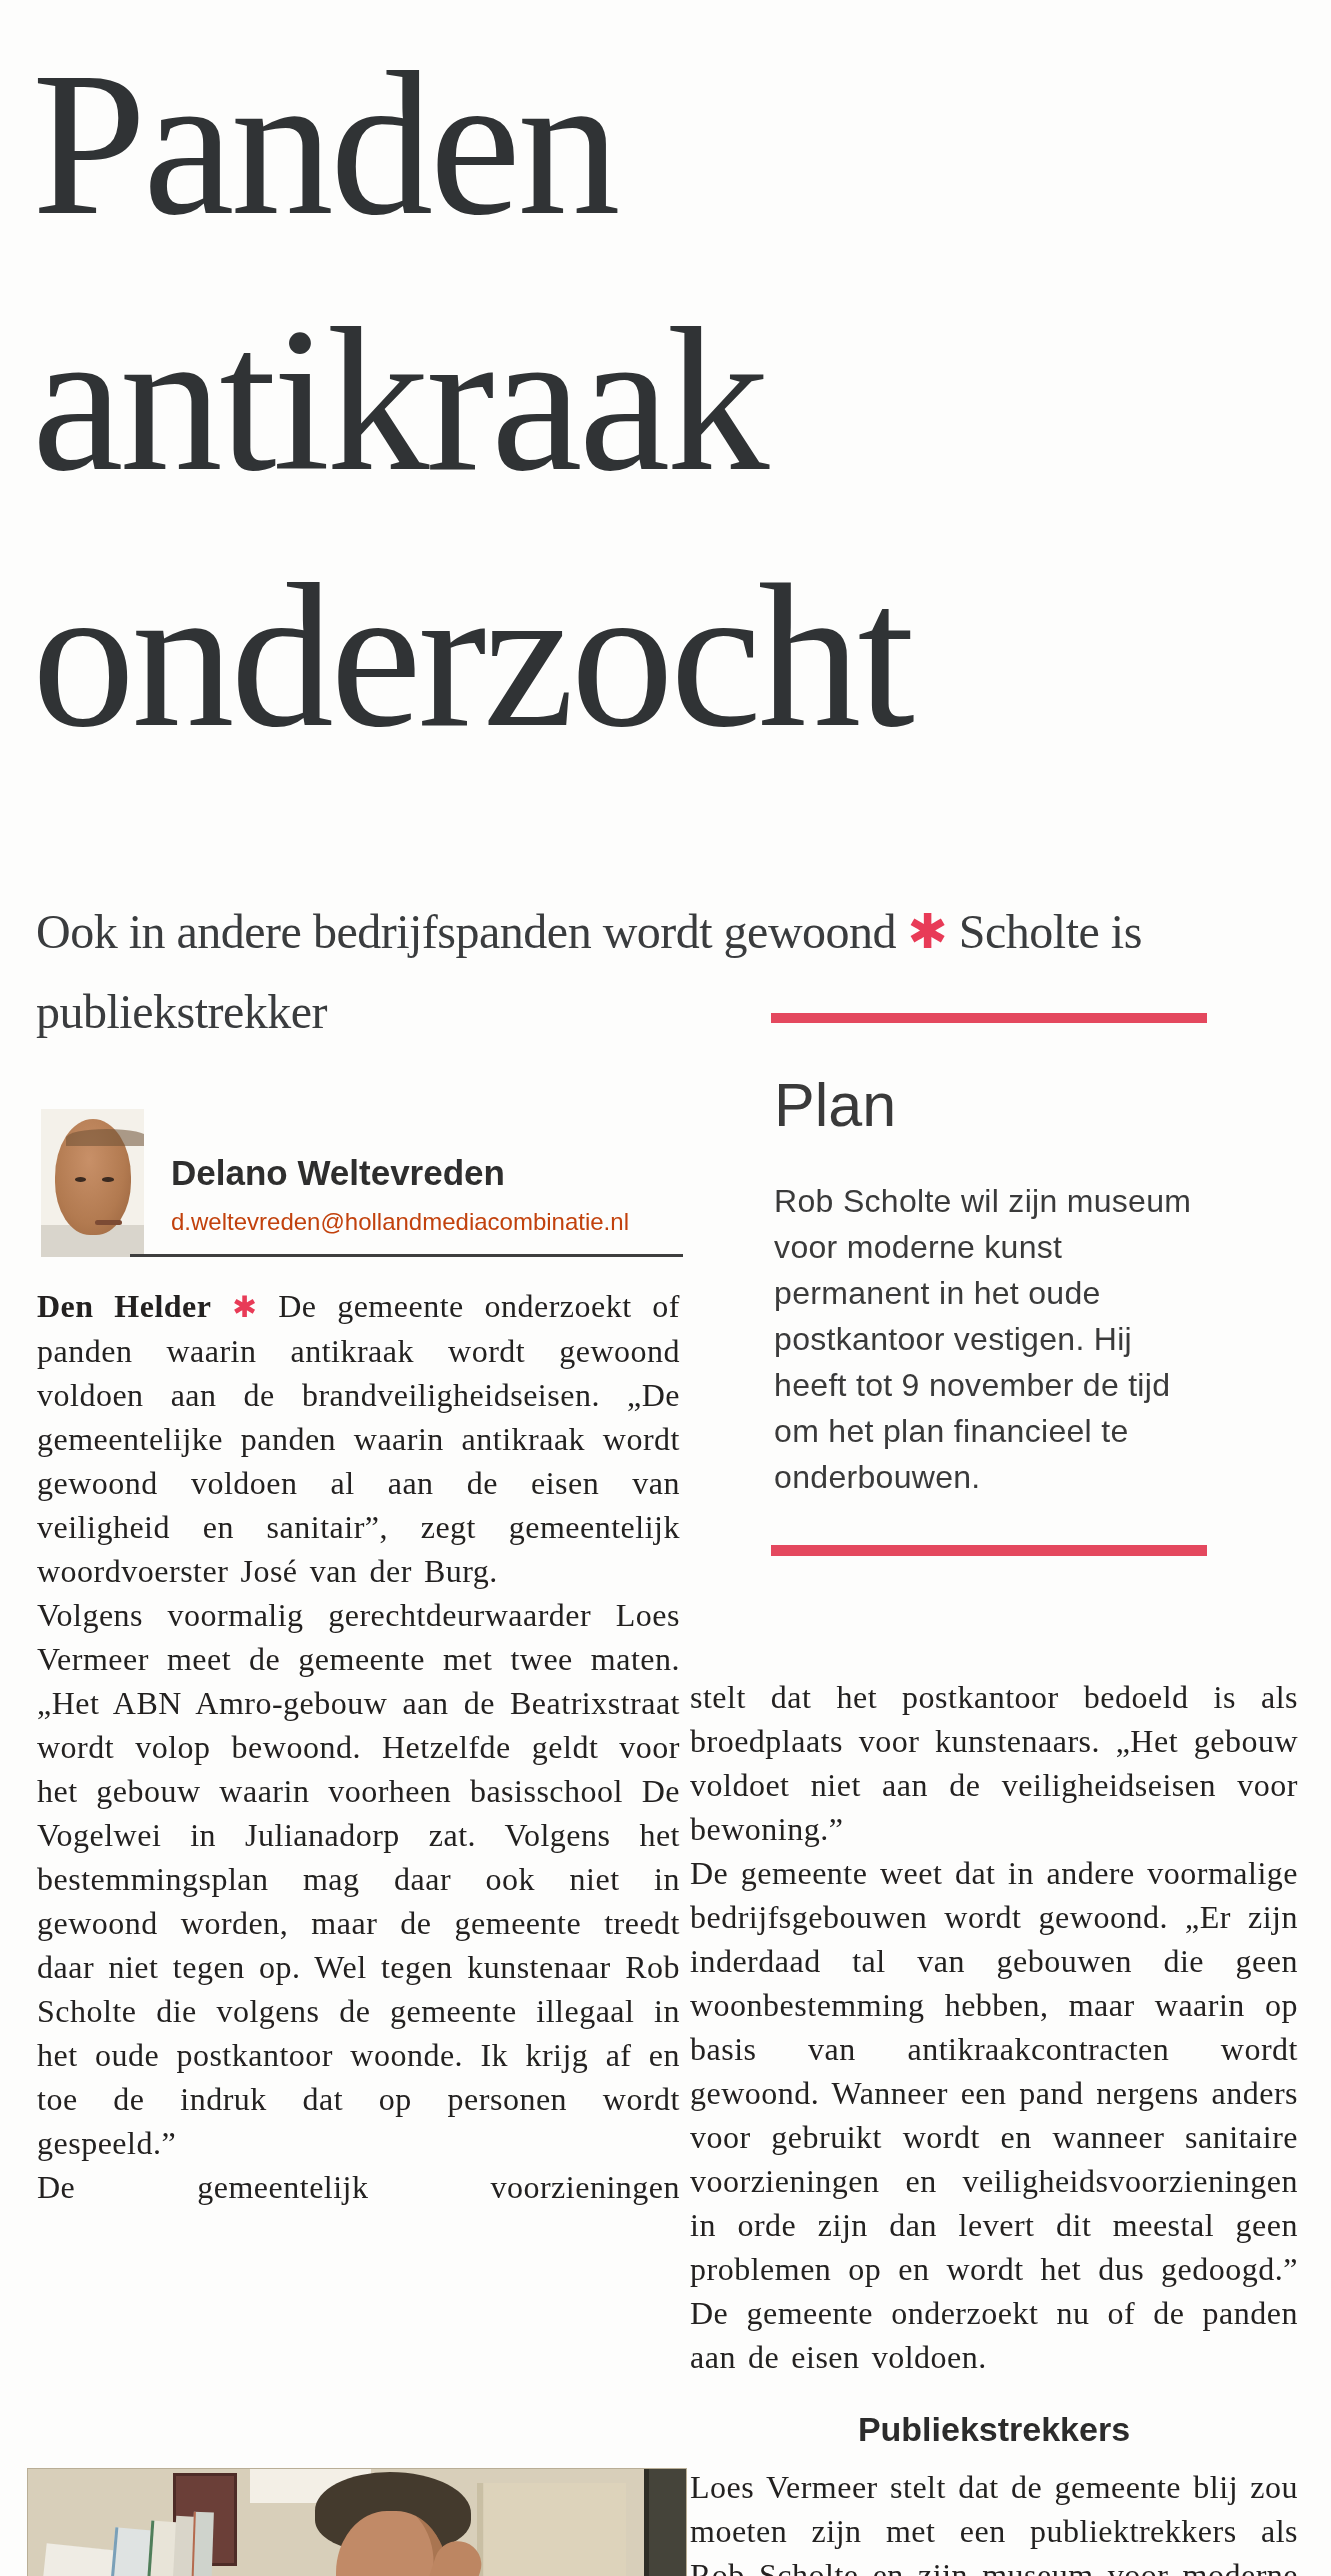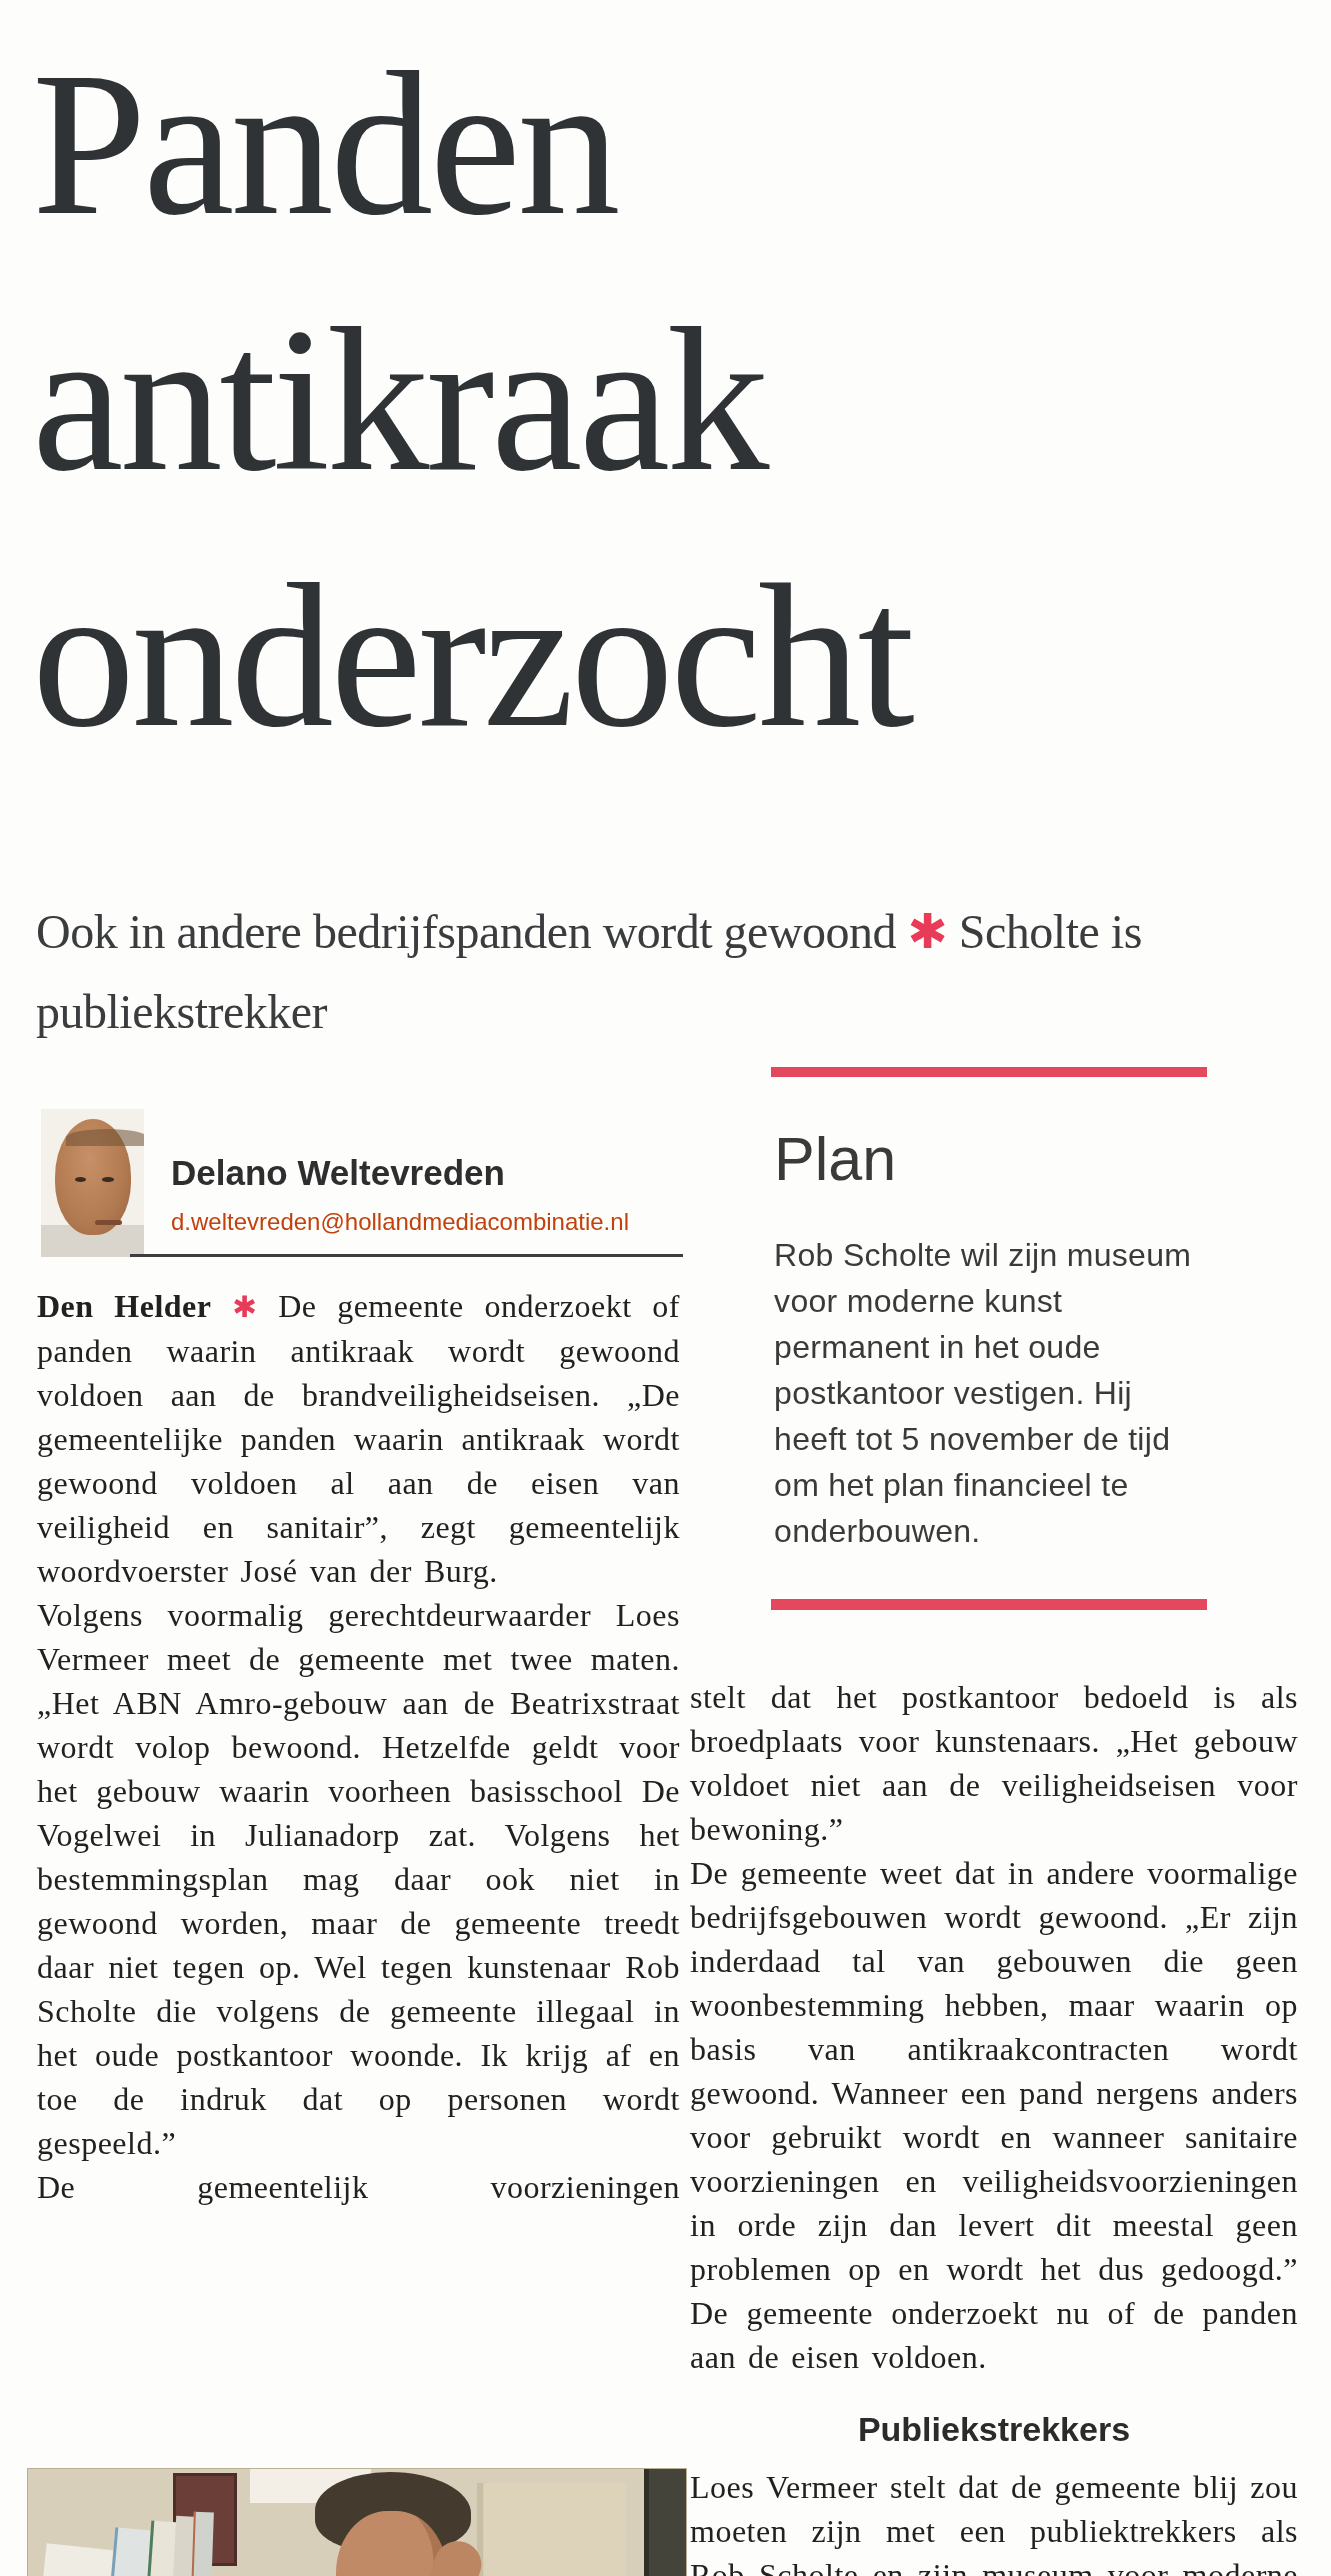--- a/index.html
+++ b/index.html
@@ -29,21 +29,21 @@
   .bodycol{font-size:32px;line-height:44px;text-align:justify;color:#232120;letter-spacing:0.5px;word-spacing:3.6px;}
   .bodycol p{margin:0;}
   .col-left{left:37px;top:1284px;width:643px;}
   .col-right{left:690px;top:1675px;width:608px;}
   .dateline{font-weight:bold;}
   .ast-small{color:#e83b57;font-size:0.92em;}
   .p-justify-last{text-align-last:justify;}
   .subhead{font-family:"Liberation Sans",sans-serif;font-weight:bold;font-size:34px;color:#2b2b2b;margin:28px 0 14.4px 0 !important;text-align:center;letter-spacing:0;}
 
   
-  .plan-box{left:771px;top:1067px;width:436px;}
+  .plan-box{left:771px;top:1013px;width:436px;}
   .plan-bar{height:10.3px;background:#e4485e;}
   .plan-title{font-family:"Liberation Sans",sans-serif;font-size:61px;color:#3a3a3a;margin:47px 0 0 3.1px;}
   .plan-body{font-family:"Liberation Sans",sans-serif;font-size:32px;line-height:46px;color:#3a3a3a;margin:38px 0 45px 3.1px;letter-spacing:0.3px;}
 
   
   .article-photo{left:27px;top:2468px;width:658px;height:617px;background:linear-gradient(180deg,#cdbfa2 0%,#c0b091 55%,#ab9a7b 100%);overflow:hidden;border:0.5px solid #b9ae96;}
   .ph{position:absolute;}
   .ph-wall{left:0;top:0;width:100%;height:216px;background:#d8cfba;}
   .ph-window{left:145px;top:4.1px;width:58px;height:87px;background:#6b3f38;border:3.1px solid #4e2c27;}
   .ph-shelf{left:222px;top:0;width:121px;height:34px;background:#f3efe6;}
@@ -83,21 +83,21 @@
     <div class="bp-mouth"></div>
   </div>
 </div>
 <div class="abs byline-name">Delano Weltevreden</div>
 <div class="abs byline-email">d.weltevreden@hollandmediacombinatie.nl</div>
 <div class="abs byline-rule"></div>
 
 <aside class="abs plan-box">
   <div class="plan-bar"></div>
   <div class="plan-title">Plan</div>
-  <div class="plan-body">Rob Scholte wil zijn museum voor moderne kunst permanent in het oude postkantoor vestigen. Hij heeft tot 5 november de tijd om het plan financieel te onderbouwen.</div>
+  <div class="plan-body">Rob Scholte wil zijn museum voor moderne kunst permanent in het oude postkantoor vestigen. Hij heeft tot 9 november de tijd om het plan financieel te onderbouwen.</div>
   <div class="plan-bar"></div>
 </aside>
 
 <div class="abs bodycol col-left">
   <p>
     <span class="dateline">Den Helder</span>
     <span class="ast-small">✱</span>
     <span>De gemeente onderzoekt of panden waarin antikraak wordt gewoond voldoen aan de brandveiligheidseisen. „De gemeentelijke panden waarin antikraak wordt gewoond voldoen al aan de eisen van veiligheid en sanitair”, zegt gemeentelijk woordvoerster José van der Burg.</span>
   </p>
   <p>Volgens voormalig gerechtdeurwaarder Loes Vermeer meet de gemeente met twee maten. „Het ABN Amro-gebouw aan de Beatrixstraat wordt volop bewoond. Hetzelfde geldt voor het gebouw waarin voorheen basisschool De Vogelwei in Julianadorp zat. Volgens het bestemmingsplan mag daar ook niet in gewoond worden, maar de gemeente treedt daar niet tegen op. Wel tegen kunstenaar Rob Scholte die volgens de gemeente illegaal in het oude postkantoor woonde. Ik krijg af en toe de indruk dat op personen wordt gespeeld.”</p>

